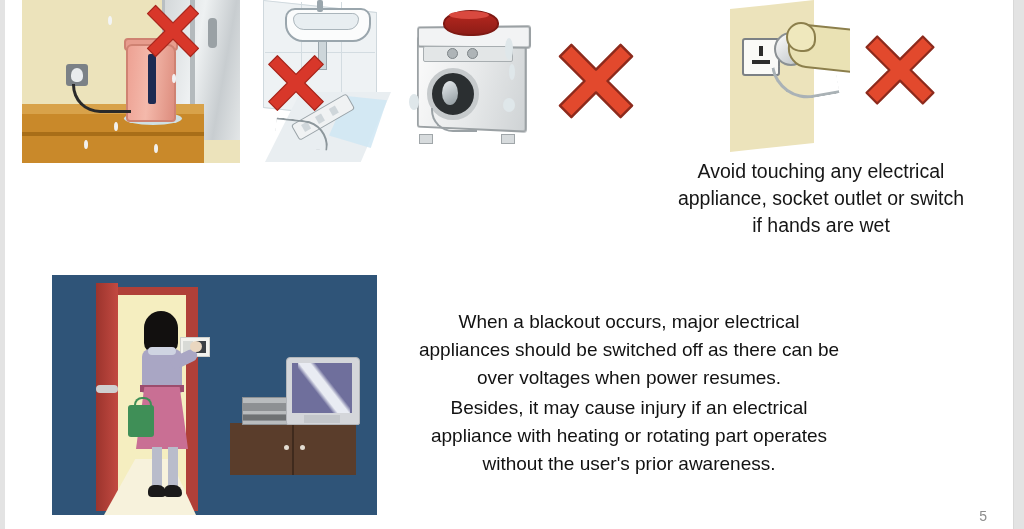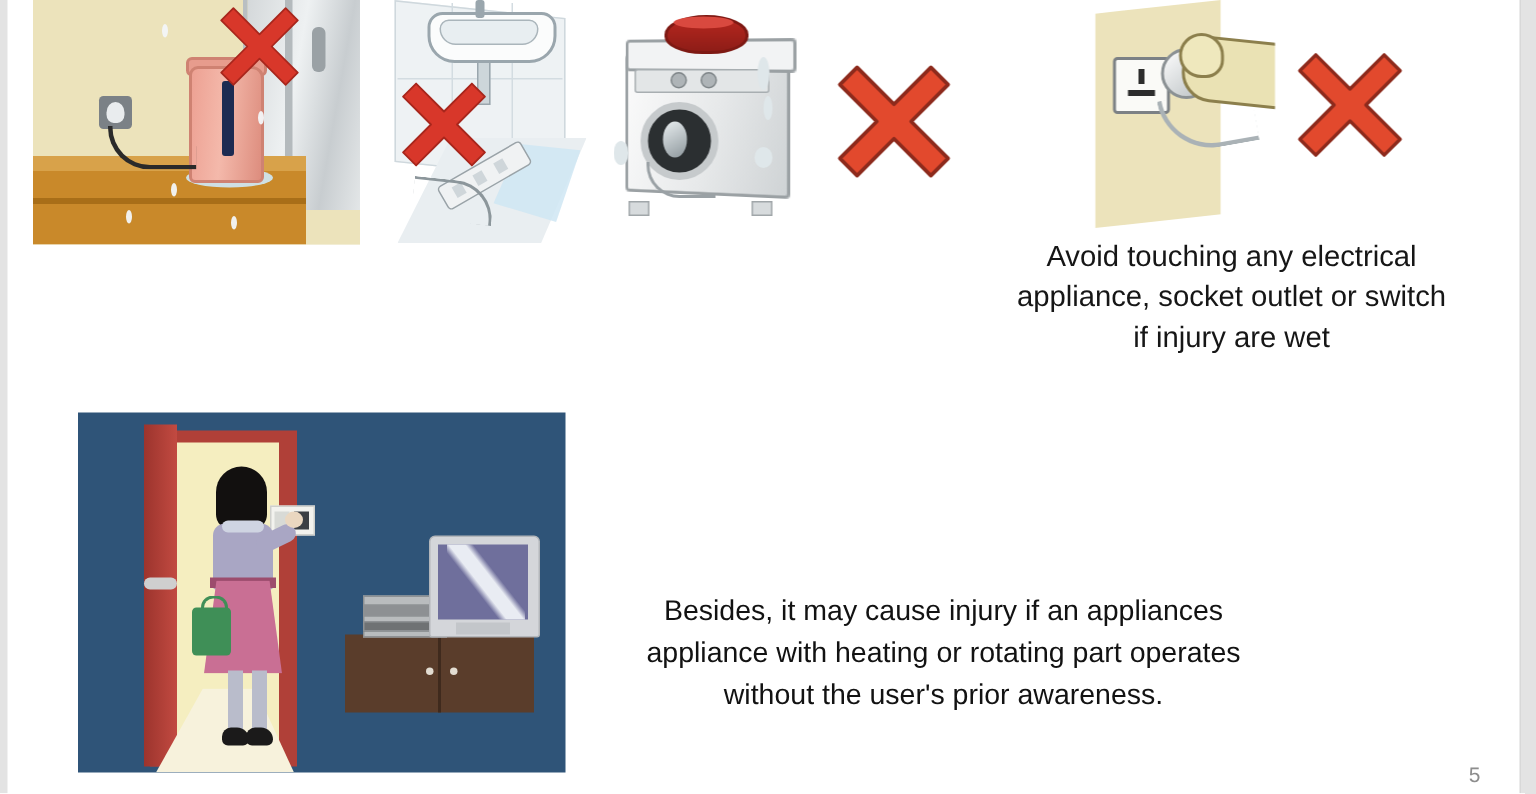--- a/index.html
+++ b/index.html
@@ -327,22 +327,25 @@
     <div class="stereo u" style="left:190px;top:139px;width:46px;height:5px;background:#6f7274"></div>
     <div class="tv"></div>
     <div class="tv-screen"></div>
     <div class="tv-glare"></div>
     <div class="tv-base"></div>
   </div>
 
 
   <div class="caption" id="cap-wet" style="left:650px; top:158px; width:342px;">Avoid touching any electrical
 appliance, socket outlet or switch
-if injury are wet</div>
-
-
-  <div class="para" id="para-2" style="left:388px; top:394px; width:482px;">Besides, it may cause injury if an appliances
+if hands are wet</div>
+
+  <div class="para" id="para-1" style="left:388px; top:308px; width:482px;">When a blackout occurs, major electrical
+appliances should be switched off as there can be
+over voltages when power resumes.</div>
+
+  <div class="para" id="para-2" style="left:388px; top:394px; width:482px;">Besides, it may cause injury if an electrical
 appliance with heating or rotating part operates
 without the user's prior awareness.</div>
 
   <div class="page-number">5</div>
 
 </div>
 
 </body></html>

